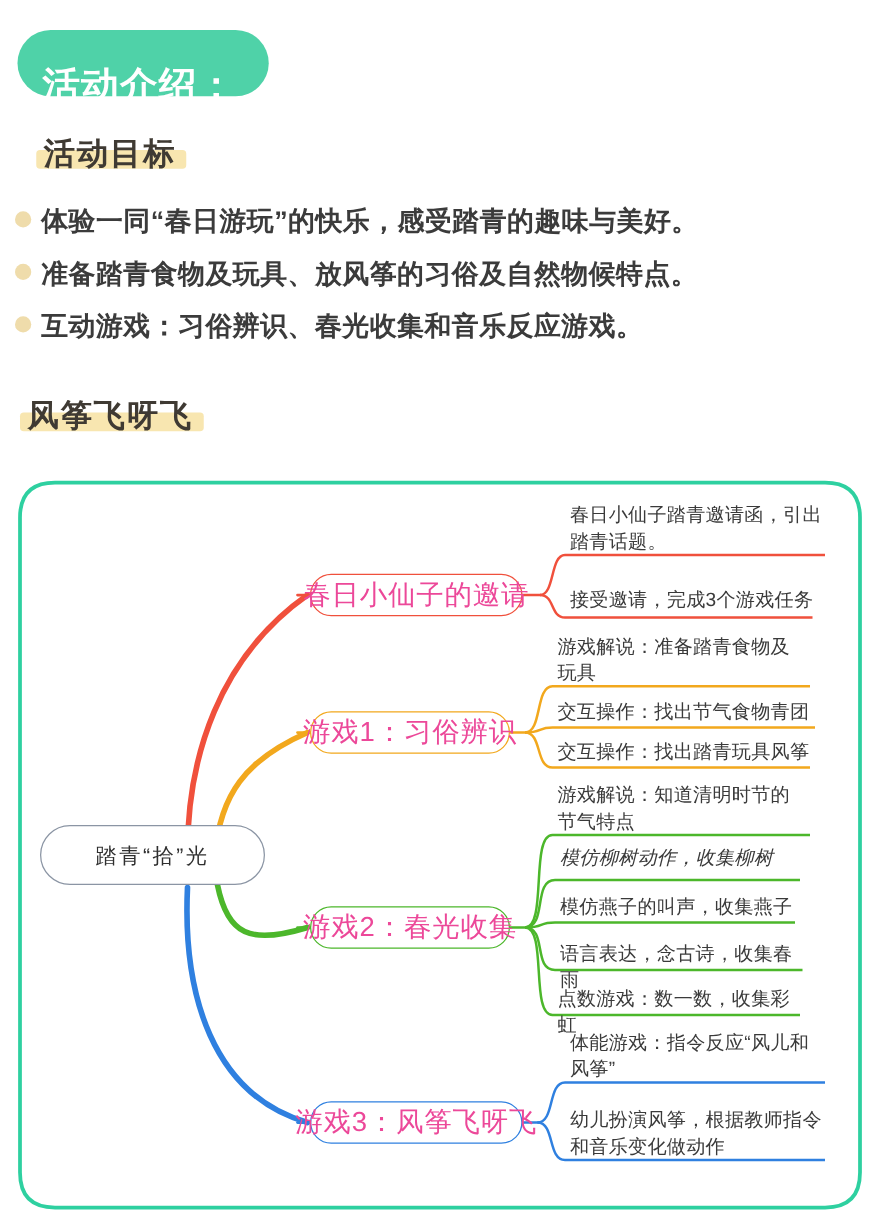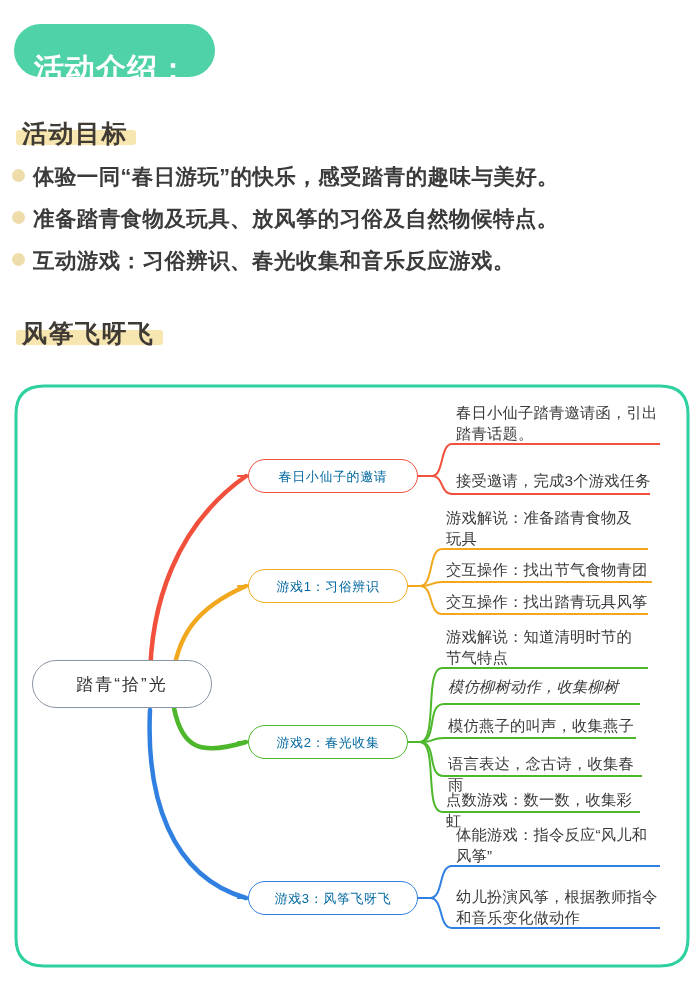--- a/index.html
+++ b/index.html
@@ -56,21 +56,21 @@
   }
   .sub-heading .sh-text {
     position: relative;
     z-index: 1;
     font-size: 25px;
     font-weight: bold;
     color: #3f3a33;
     letter-spacing: 1.5px;
     line-height: 1.05;
   }
-  #heading-goal { top: 120px; }
+  #heading-goal { top: 110px; margin-left: 13px; }
   #heading-flow { top: 320px; }
 
   
   #goal-list {
     position: absolute;
     left: 12px;
     top: 160px;
     width: 676px;
     font-weight: bold;
   }
@@ -114,24 +114,24 @@
     position: absolute;
     box-sizing: border-box;
     background: #ffffff;
     display: flex;
     align-items: center;
     justify-content: center;
     border-radius: 24px;
     white-space: nowrap;
   }
   .node .node-label {
-    font-size: 13px;
+    font-size: 22px;
     letter-spacing: 0.6px;
     line-height: 1;
-    color: #0369a1;
+    color: #ec4899;
   }
   #root-node {
     border: 1.6px solid #8b95a4;
     left: 32px;
     top: 284px;
     width: 180px;
     height: 48px;
   }
   #root-node .node-label {
     font-size: 17px;

